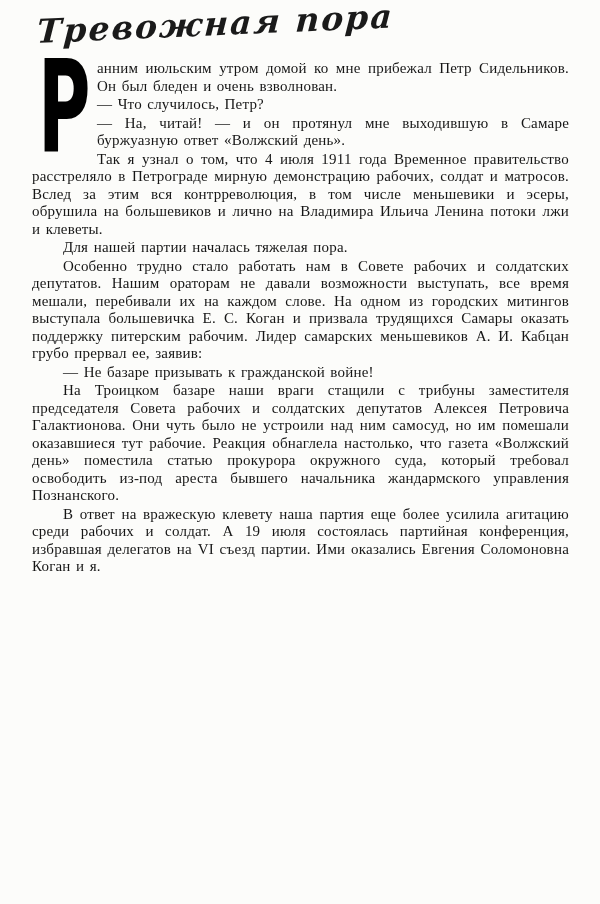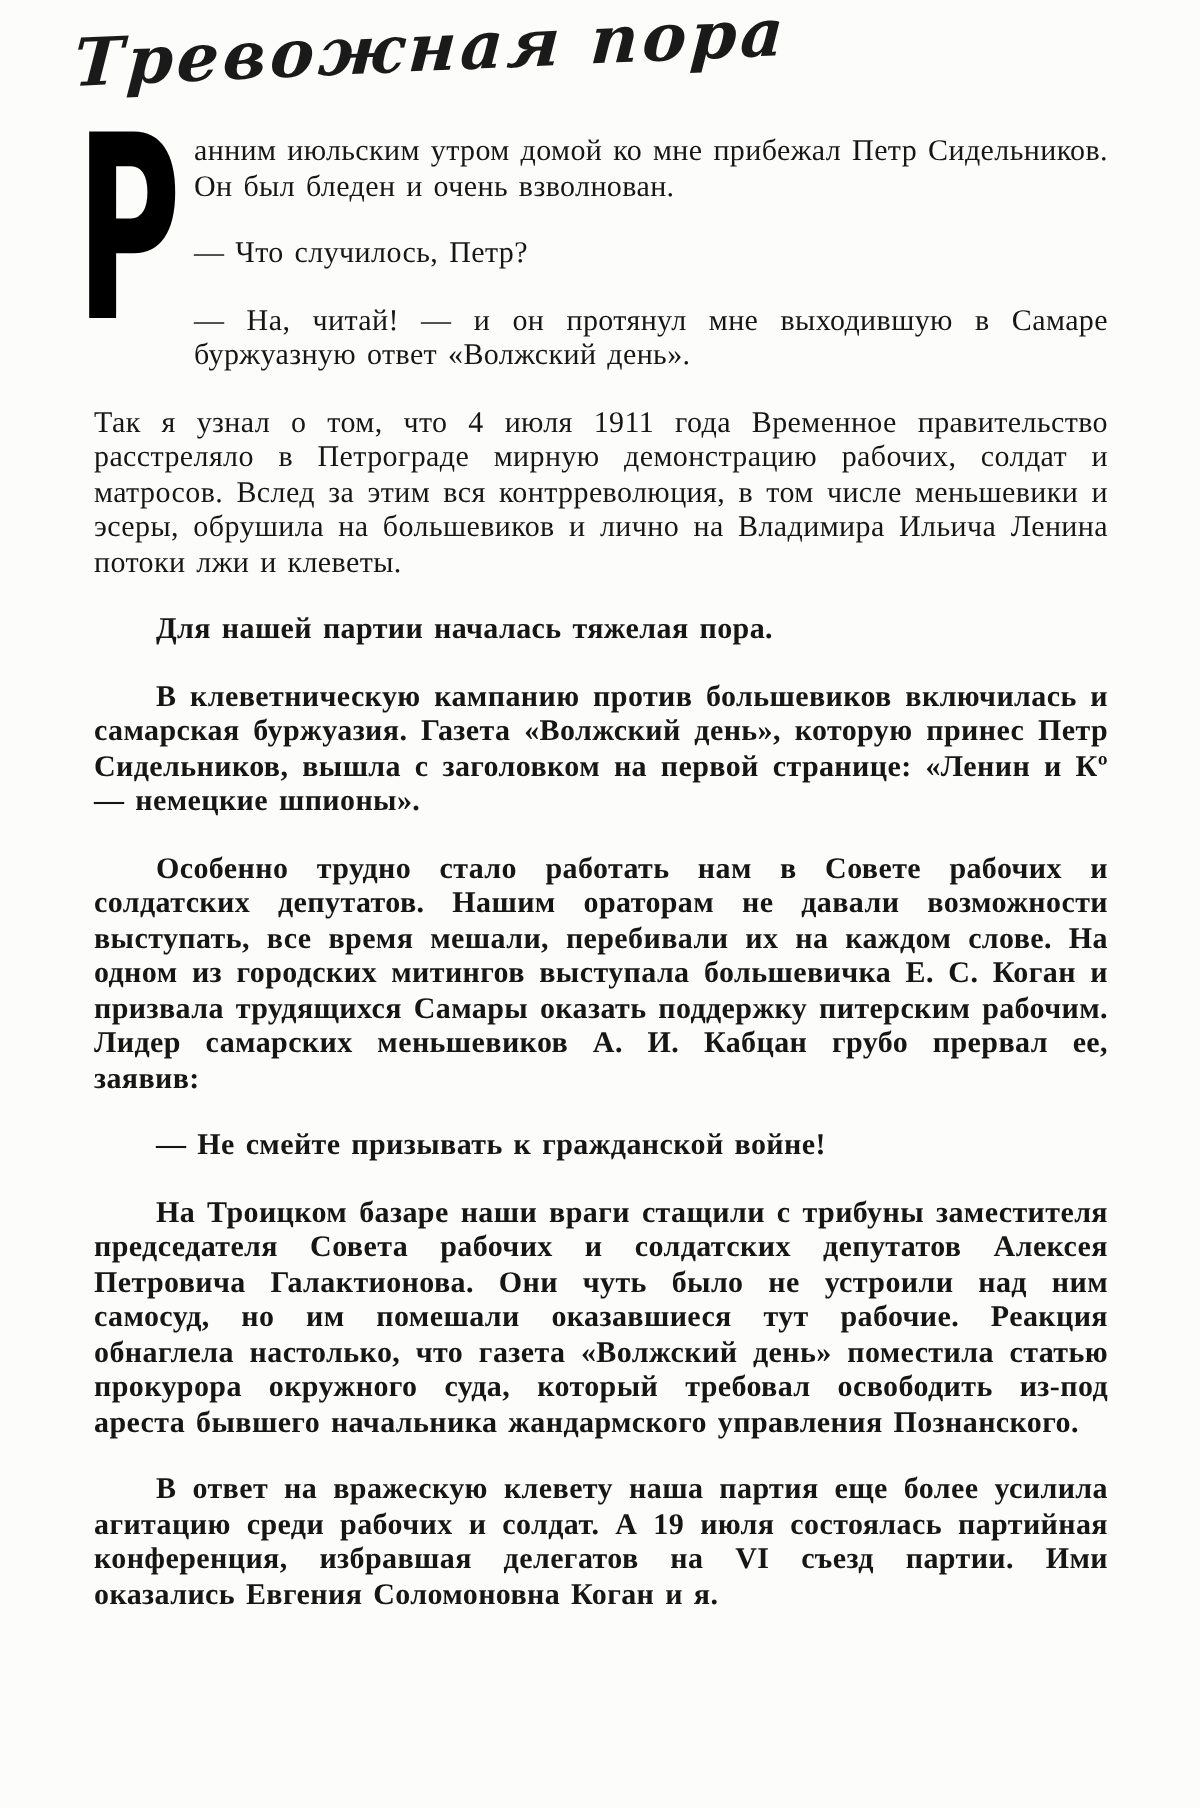--- a/index.html
+++ b/index.html
@@ -33,26 +33,25 @@
   .body-text {
     font-family: "Liberation Serif", serif;
     font-size: 15px;
     line-height: 17.5px;
     text-align: justify;
     word-spacing: 1.5px;
     letter-spacing: 0.2px;
     color: #161616;
   }
   .body-text p {
-    margin: 16px;
+    margin: 1px;
     padding: 0;
   }
   .body-text p.ind {
     text-indent: 31px;
-    font-weight: bold;
   }
   .dropcap-box {
     float: left;
     width: 66px;
     height: 105px;
     padding: 0;
     margin: 0;
     overflow: visible;
   }
   .dropcap-letter {
@@ -87,25 +86,24 @@
     <p>анним июльским утром домой ко мне прибежал Петр Сидельников. Он был бледен и очень взволнован.</p>
 
     <p>— Что случилось, Петр?</p>
 
     <p>— На, читай! — и он протянул мне выходившую в Самаре буржуазную ответ «Волжский день».</p>
 
     <p>Так я узнал о том, что 4 июля 1911 года Временное правительство расстреляло в Петрограде мирную демонстрацию рабочих, солдат и матросов. Вслед за этим вся контрреволюция, в том числе меньшевики и эсеры, обрушила на большевиков и лично на Владимира Ильича Ленина потоки лжи и клеветы.</p>
 
     <p class="ind">Для нашей партии началась тяжелая пора.</p>
 
-    <p class="ind">В клеветническую кампанию против большевиков включилась и самарская буржуазия. Газета «Волжский день», которую принес Петр Сидельников, вышла с заголовком на первой странице: «Ленин и Кº — немецкие шпионы».</p>
 
     <p class="ind">Особенно трудно стало работать нам в Совете рабочих и солдатских депутатов. Нашим ораторам не давали возможности выступать, все время мешали, перебивали их на каждом слове. На одном из городских митингов выступала большевичка Е. С. Коган и призвала трудящихся Самары оказать поддержку питерским рабочим. Лидер самарских меньшевиков А. И. Кабцан грубо прервал ее, заявив:</p>
 
-    <p class="ind">— Не смейте призывать к гражданской войне!</p>
+    <p class="ind">— Не базаре призывать к гражданской войне!</p>
 
     <p class="ind">На Троицком базаре наши враги стащили с трибуны заместителя председателя Совета рабочих и солдатских депутатов Алексея Петровича Галактионова. Они чуть было не устроили над ним самосуд, но им помешали оказавшиеся тут рабочие. Реакция обнаглела настолько, что газета «Волжский день» поместила статью прокурора окружного суда, который требовал освободить из-под ареста бывшего начальника жандармского управления Познанского.</p>
 
     <p class="ind">В ответ на вражескую клевету наша партия еще более усилила агитацию среди рабочих и солдат. А 19 июля состоялась партийная конференция, избравшая делегатов на VI съезд партии. Ими оказались Евгения Соломоновна Коган и я.</p>
 
   </div>
 
 </div>
 
 </body></html>

